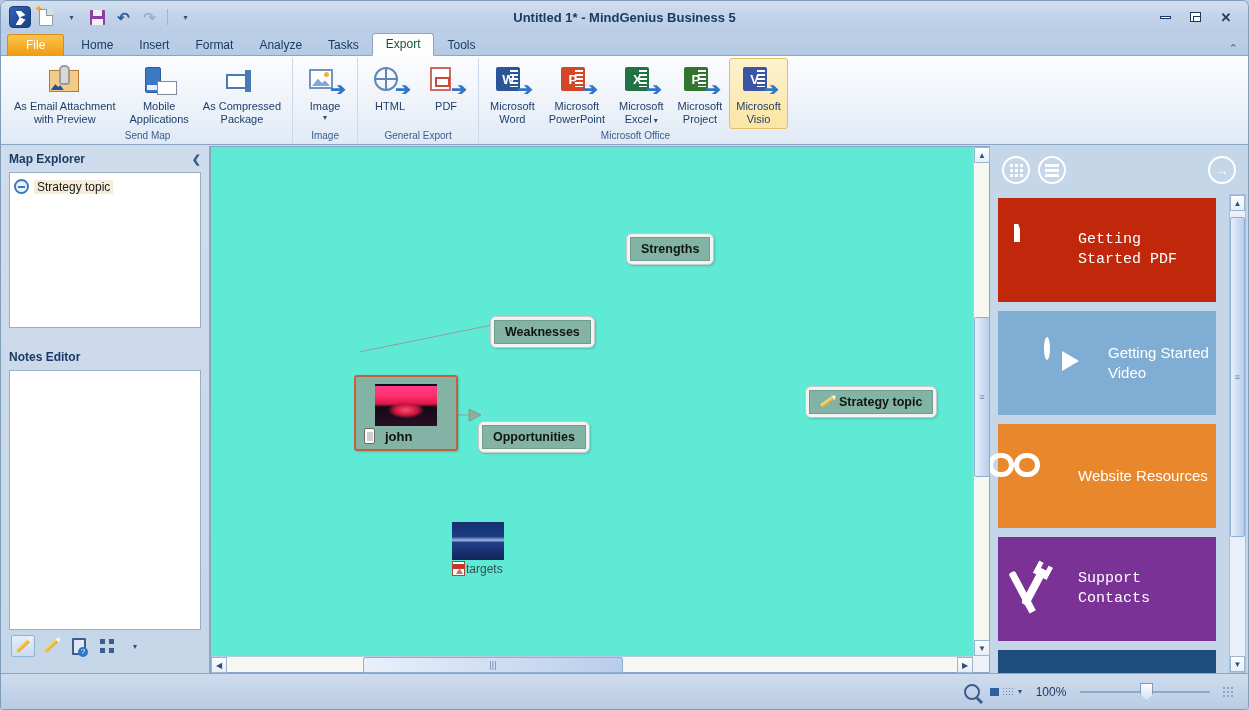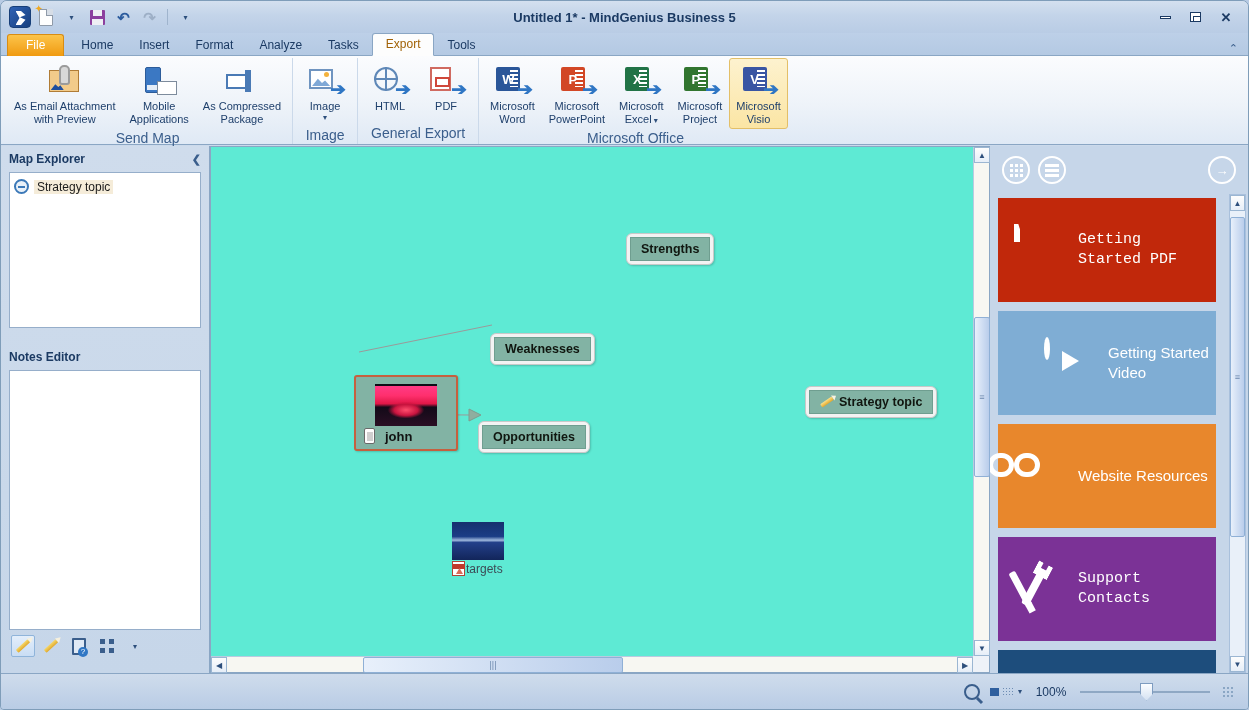--- a/index.html
+++ b/index.html
@@ -89,40 +89,40 @@
   .tab {
     padding: 3px 13px 4px; font-size: 12px; color: #1b3a63;
     border-radius: 3px 3px 0 0; position: relative; top: 1px;
   }
   .tab.file {
     background: linear-gradient(#fcc44a,#f09a11); color: #fff; font-weight: normal;
     border: 1px solid #d88c13; border-bottom: none; margin-right: 4px; padding: 3px 18px 4px;
   }
   .tab.active {
     background: #fdfdfd; border: 1px solid #8aa6c4; border-bottom: 1px solid #fdfdfd;
-    color: #a16207; z-index: 3;
+    color: #14532d; z-index: 3;
   }
   .ribbon-collapse {
     margin-left: auto; padding-right: 10px; font-size: 11px; color: #3a5e8c;
   }
 
   
   .ribbon {
     position: absolute; top: 55px; left: 0; right: 0; height: 89px;
     background: linear-gradient(#fbfcfe 0%, #eef3f9 55%, #dfe9f5 100%);
     border-bottom: 1px solid #8aa6c4;
     display: flex; align-items: stretch; padding: 2px 0 0 2px;
   }
   .rgroup {
     display: flex; flex-direction: column; align-items: center;
     border-right: 1px solid #cbd9ea; padding: 0 4px;
   }
   .rgroup-items { display: flex; align-items: flex-start; flex: 1; }
   .rgroup-label {
-    font-size: 14px; color: #3a5e8c; padding: 1px 6px 3px; text-align: center;
+    font-size: 10px; color: #3a5e8c; padding: 1px 6px 3px; text-align: center;
   }
   .rbtn {
     display: flex; flex-direction: column; align-items: center; justify-content: flex-start;
     min-width: 56px; padding: 5px 6px 3px; border-radius: 3px;
     border: 1px solid transparent;
   }
   .rbtn.sel { background: linear-gradient(#fdf2cf,#fbe5a4); border: 1px solid #e3bf68; }
   .rbtn .lbl {
     font-size: 11px; color: #1e3f6b; text-align: center; line-height: 1.15; margin-top: 4px;
     white-space: pre-line;
@@ -587,21 +587,21 @@
       <svg class="links">
         <path d="M148,205 L281,178" stroke="#9a9a9a" stroke-width="1" fill="none"></path>
         <path d="M148,267 L258,268" stroke="#9a9a9a" stroke-width="1" fill="none"></path>
         <polygon points="258,262 270,268 258,274" fill="#8fae9f" stroke="#7f9d8f"></polygon>
       </svg>
 
       <div class="node" style="left:415px; top:86px;">
         <div class="inner">Strengths</div>
       </div>
 
-      <div class="node" style="left:279px; top:186px;">
+      <div class="node" style="left:279px; top:169px;">
         <div class="inner">Weaknesses</div>
       </div>
 
       <div class="node" style="left:267px; top:274px;">
         <div class="inner">Opportunities</div>
       </div>
 
       <div class="node sel" style="left:143px; top:228px; width:104px;">
         <div class="john-photo"></div>
         <div class="john-row">

